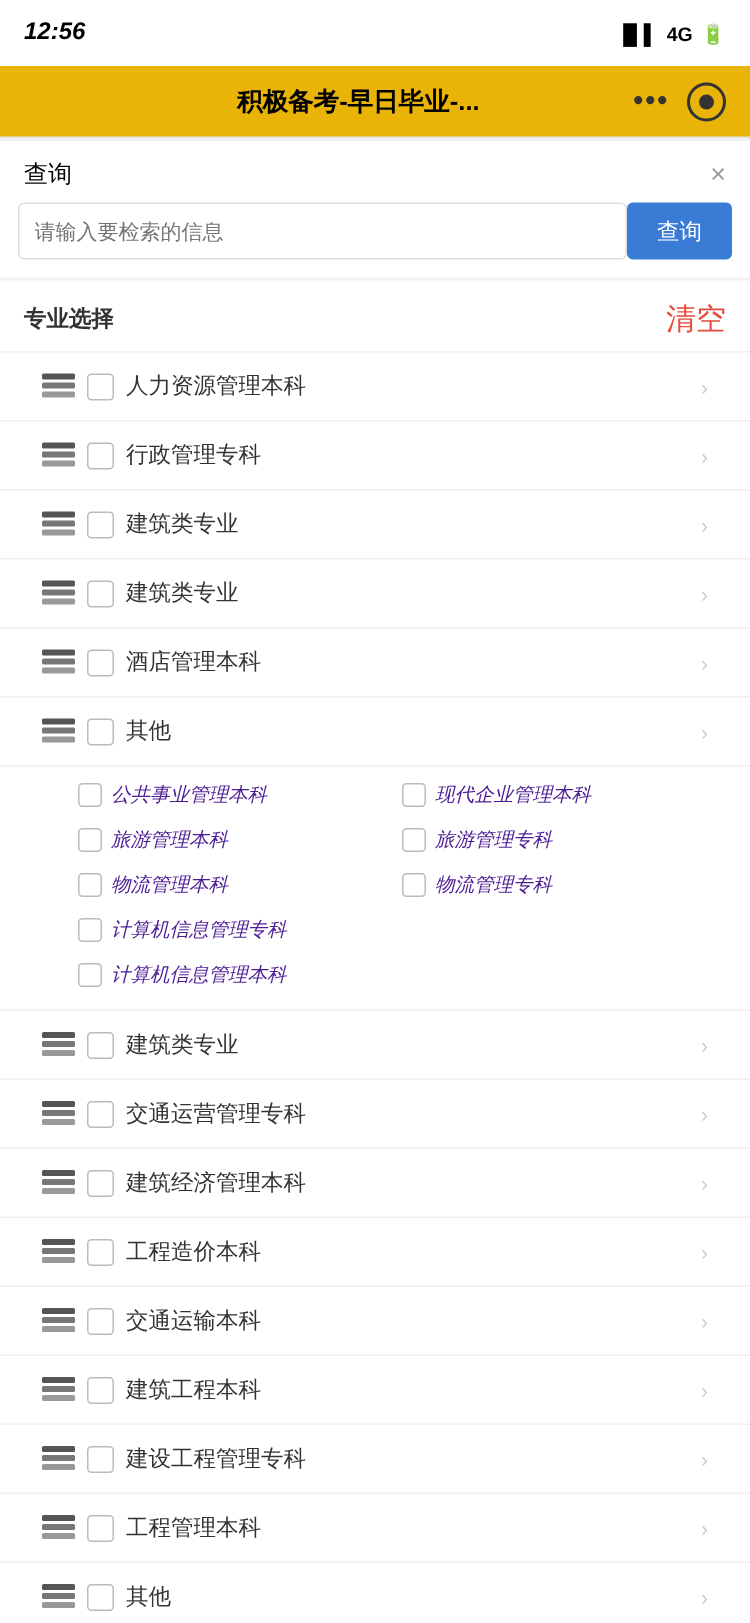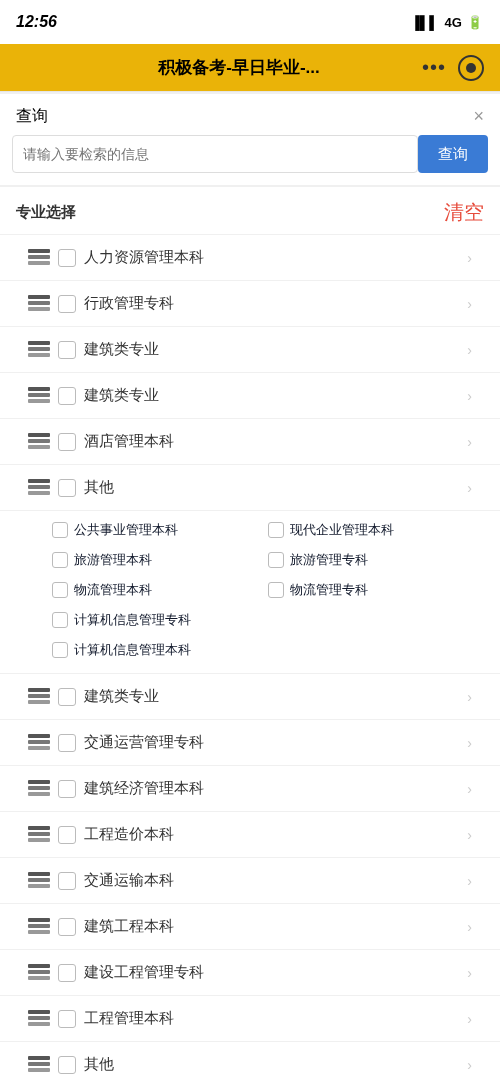--- a/index.html
+++ b/index.html
@@ -203,21 +203,22 @@
     .sub-checkbox {
       width: 16px; height: 16px;
       border: 1.5px solid #bbb;
       border-radius: 3px;
       margin-right: 6px;
       flex-shrink: 0;
       background: #fff;
     }
     .sub-label {
       font-size: 13px;
-      color: #0f172a;
+      color: #4c1d95;
+      font-style: italic;
     }
     .sub-col {
       display: flex;
       flex-direction: column;
     }
   </style>
 </head>
 <body>
 
 <div class="status-bar">

